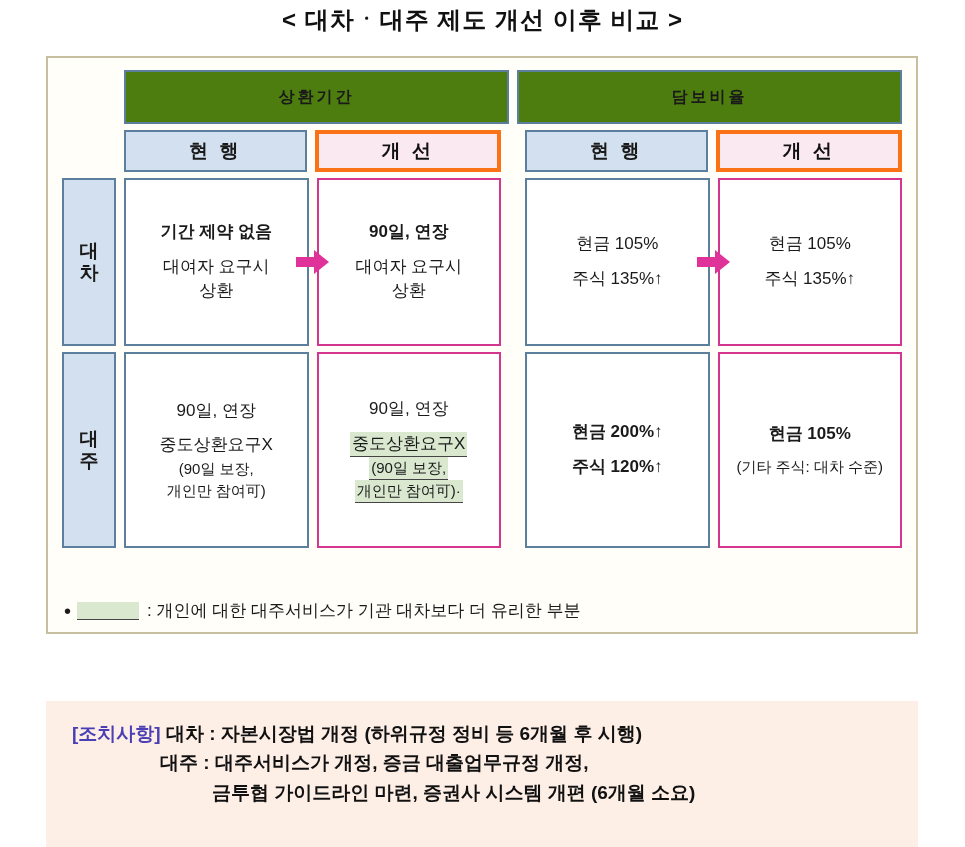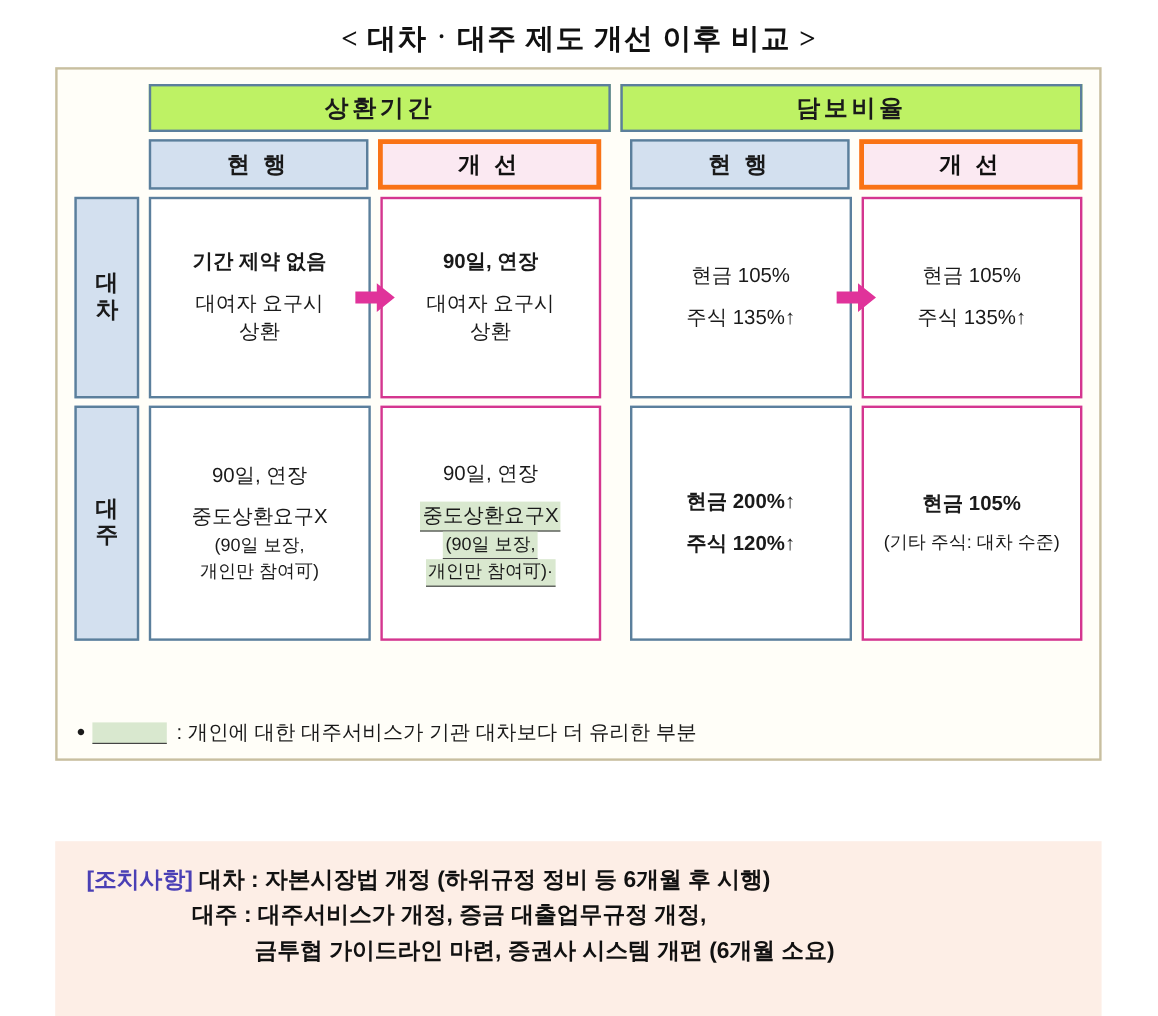--- a/index.html
+++ b/index.html
@@ -13,24 +13,23 @@
     font-family: "Liberation Sans", sans-serif;
     color: #1a1a1a;
     position: relative;
     overflow: hidden;
   }
   .page-title {
     text-align: center;
     font-size: 24px;
     font-weight: bold;
     letter-spacing: 1px;
-    padding-top: 16px;
+    padding-top: 4px;
     padding-bottom: 10px;
     color: #111;
-    font-family: Liberation Serif, serif;
   }
   .main-frame {
     position: absolute;
     left: 46px;
     top: 56px;
     width: 872px;
     height: 578px;
     border: 2px solid #c8bfa0;
     background: #fffef8;
     box-sizing: border-box;
@@ -44,27 +43,27 @@
     padding: 12px 14px 0 14px;
   }
   
   .group-row {
     display: flex;
     margin-left: 62px;
     gap: 8px;
   }
   .group-head {
     flex: 1 1 0;
-    height: 40px;
+    height: 54px;
     border: 2px solid #5b7f9c;
-    background: #bef264;
+    background: #4d7c0f;
     display: flex;
     align-items: center;
     justify-content: center;
-    font-size: 20px;
+    font-size: 16px;
     font-weight: bold;
     letter-spacing: 3px;
     box-sizing: border-box;
   }
   
   .sub-row {
     display: flex;
     margin-left: 62px;
     gap: 24px;
     margin-top: 6px;

